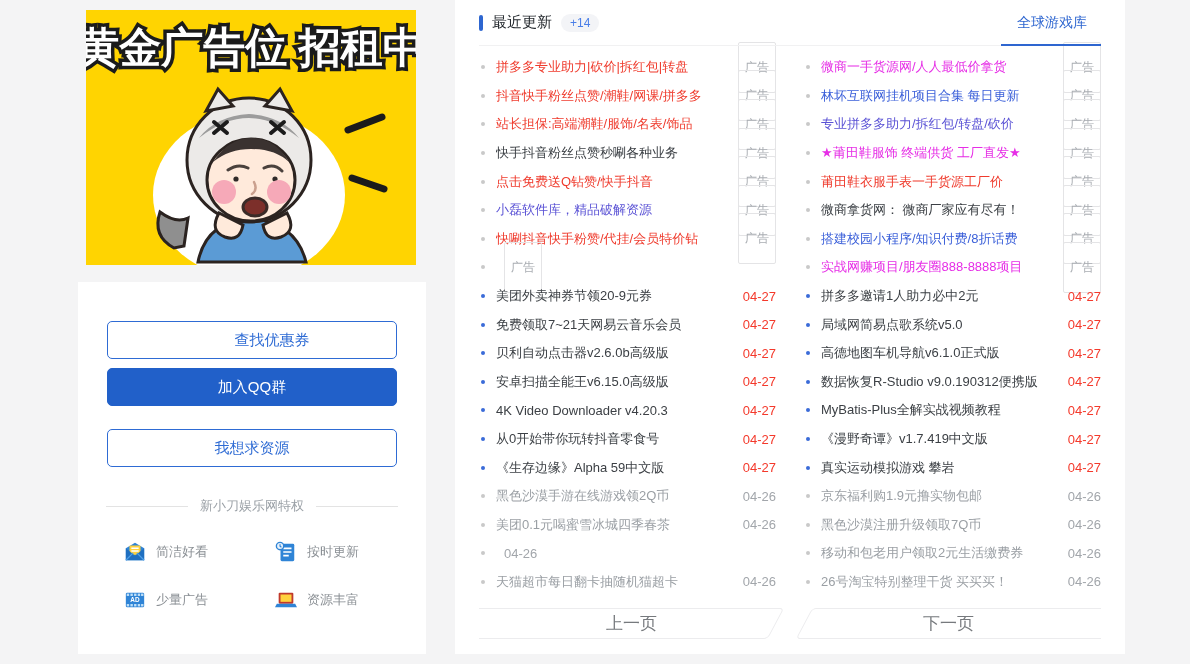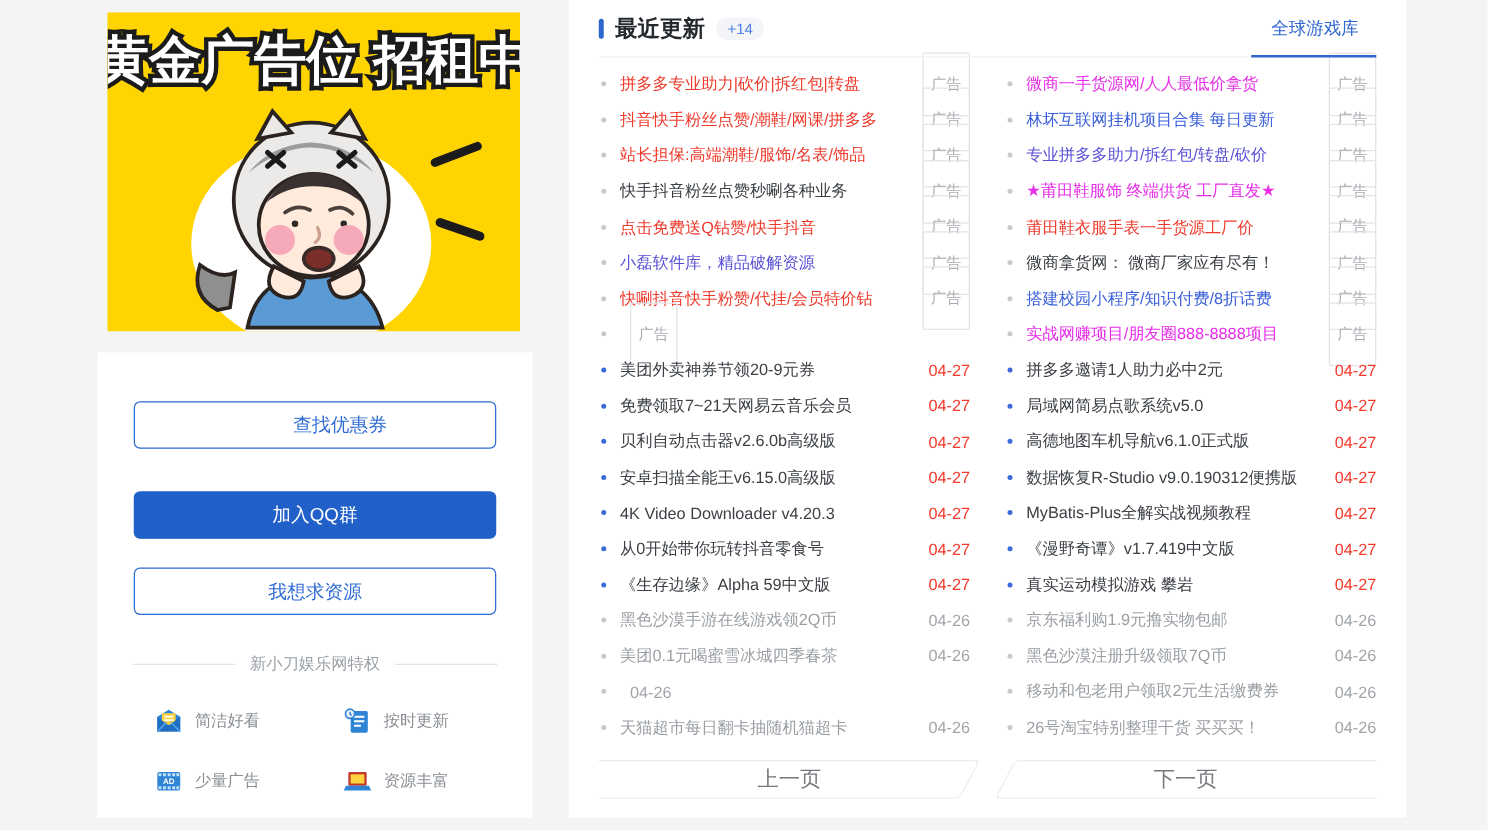--- a/index.html
+++ b/index.html
@@ -8,36 +8,36 @@
 
   
   .banner { position:absolute; left:86px; top:10px; width:330px; height:255px; background:#ffd401; overflow:hidden; }
   .banner svg { display:block; width:100%; height:100%; }
 
   .side-card { position:absolute; left:78px; top:282px; width:348px; height:372px; background:#ffffff; }
   .side-btn { display:block; width:290px; height:38px; margin:0 auto; border-radius:5px; font-size:15px; cursor:pointer;
               background:#fff; border:1px solid #2e6bd4; color:#2e6bd4; font-family:inherit; }
   .side-btn.solid { background:#2160c9; border-color:#2160c9; color:#fff; }
   .btn-1 { margin-top:39px;padding-left:40px; }
-  .btn-2 { margin-top:34px; }
+  .btn-2 { margin-top:9px; }
   .btn-3 { margin-top:23px; }
 
   .divider { display:flex; align-items:center; width:292px; margin:30px auto 0; color:#9aa0a6; font-size:13px;font-family:Liberation Mono, monospace; }
   .divider:before,.divider:after { content:""; flex:1; height:1px; background:#e3e3e3; }
   .divider span { padding:0 12px; white-space:nowrap; }
 
   .features { width:292px; margin:26px auto 0; display:grid; grid-template-columns:1fr 1fr; row-gap:26px; column-gap:10px; }
   .feature { display:flex; align-items:center; gap:10px; font-size:13px; color:#8a8f94; padding-left:18px; }
   .feature svg { width:22px; height:22px; flex:0 0 auto; }
 
   
   .panel { position:absolute; left:455px; top:0; width:670px; height:654px; background:#fff; padding:0 24px; }
   .panel-header { position:relative; height:46px; display:flex; align-items:center; border-bottom:1px solid #f1f1f2; }
   .accent-bar { width:4px; height:16px; border-radius:2px; background:#2e66d0; margin-right:9px; }
-  .panel-title { font-size:18px; font-weight:bold; color:#24292e; }
+  .panel-title { font-size:15px; font-weight:normal; color:#24292e; }
   .count-badge { margin-left:9px; background:#f3f4f7; color:#4a7fe8; font-size:12px; padding:2px 9px; border-radius:10px; }
   .panel-link { margin-left:auto; font-size:14px; color:#2e66d0; text-decoration:none; padding-right:14px; }
   .link-underline { position:absolute; right:0; bottom:-1px; width:100px; height:2px; background:#2e66d0; }
 
   .lists { display:flex; gap:28px; margin-top:7px; }
   .col { list-style:none; flex:1; min-width:0; }
   .row { display:flex; align-items:center; height:28.6px; font-size:13px; }
   .bullet { width:4px; height:4px; border-radius:50%; margin:0 11px 0 2px; flex:0 0 auto; }
   .b-blue { background:#3a6bd8; }
   .b-gray { background:#c9c9c9; }

